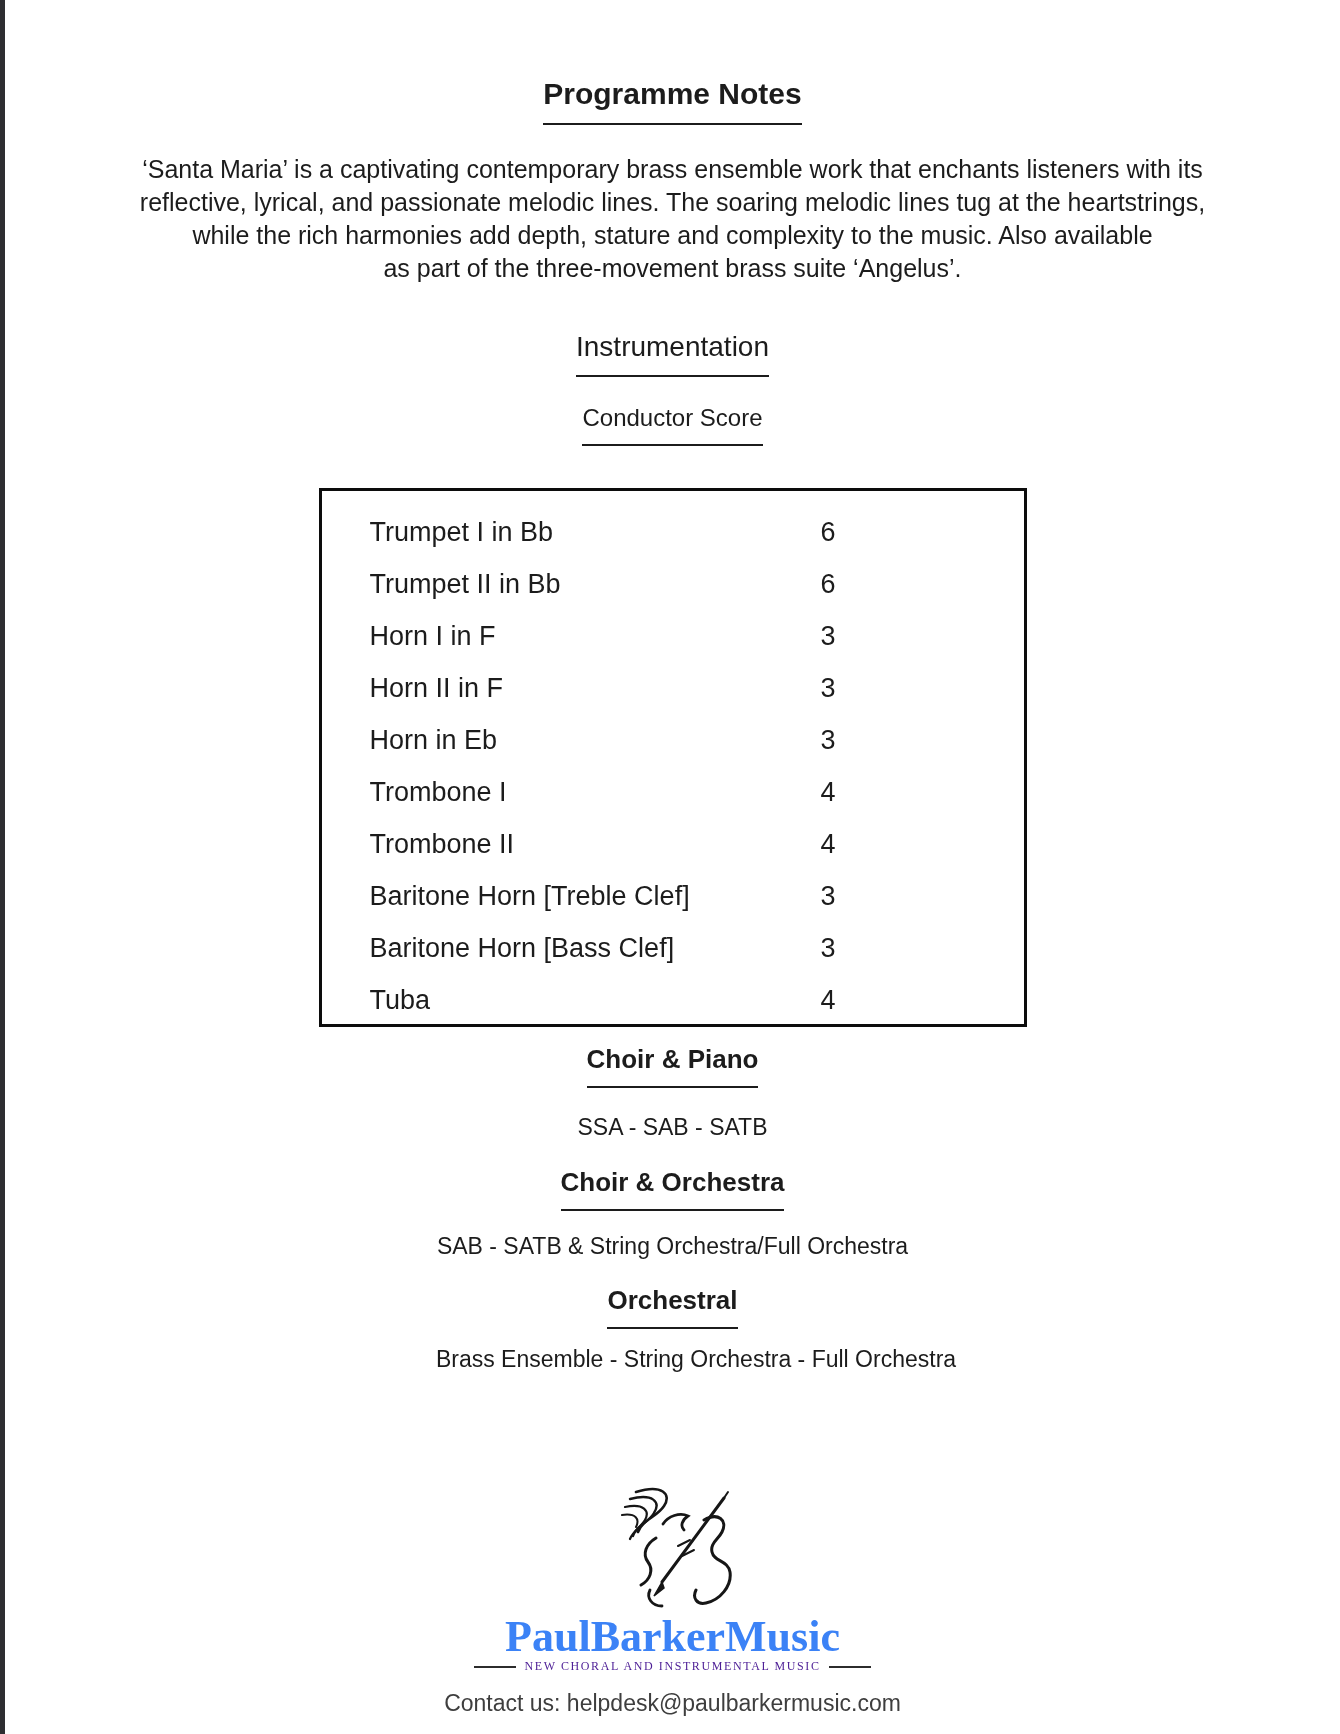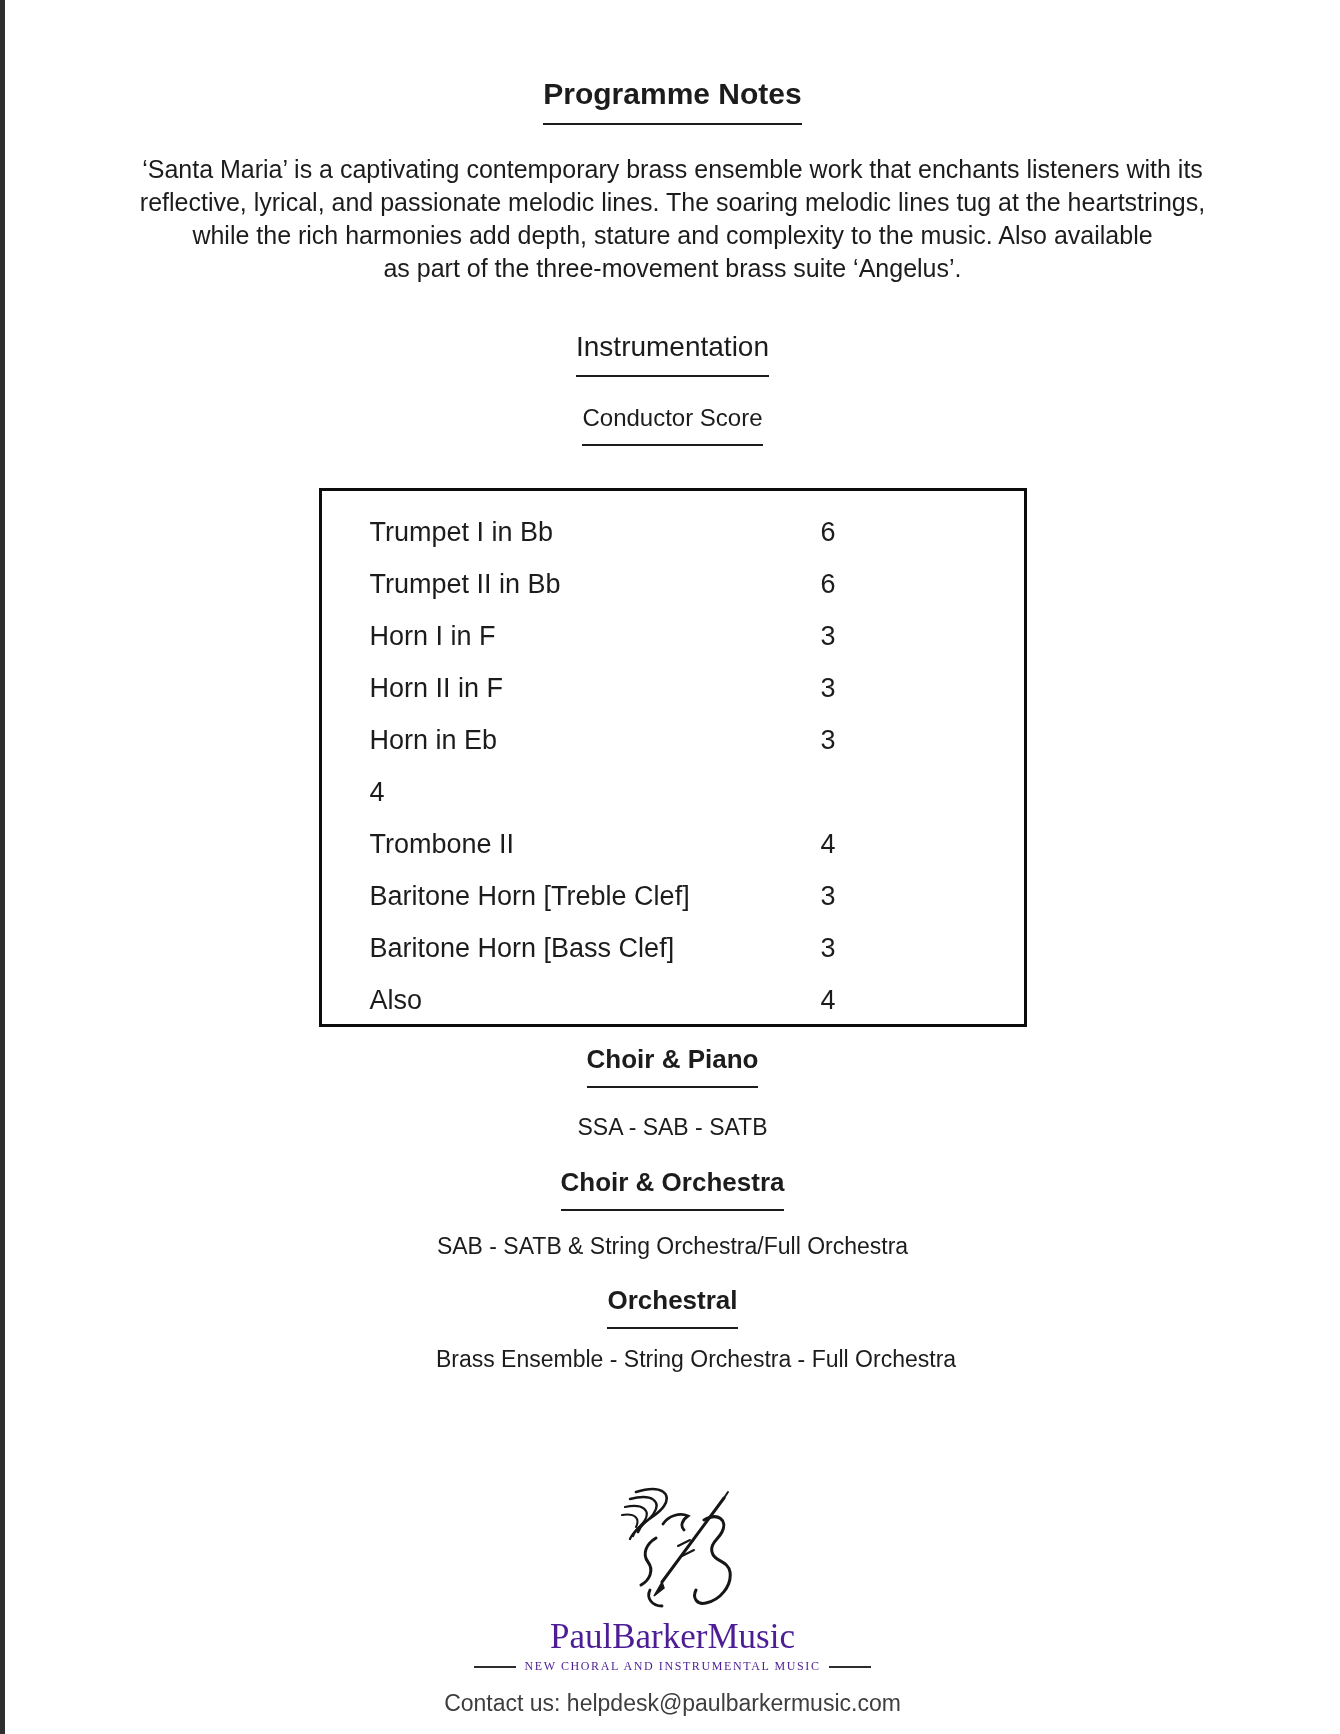--- a/index.html
+++ b/index.html
@@ -85,24 +85,24 @@
     line-height: 30px;
   }
   .fmt-detail-1 { margin-top: 24px; }
   .fmt-detail-2 { margin-top: 20px; }
   .fmt-detail-3 { margin-top: 15px; padding-left: 47px; }
   .logo-block { margin-top: 112px; }
   .logo-art { display: block; margin: 0 auto; }
   .logo-wordmark {
     margin-top: 2px;
     font-family: "Liberation Serif", serif;
-    font-weight: 400;
-    font-size: 35px;
+    font-weight: 700;
+    font-size: 44px;
     line-height: 38px;
-    color: #4c1d95;
+    color: #3b82f6;
   }
   .logo-tagline {
     margin-top: 3px;
     display: flex;
     align-items: center;
     justify-content: center;
     gap: 8px;
     font-family: "Liberation Serif", serif;
     font-size: 12px;
     letter-spacing: 1.6px;
@@ -161,36 +161,37 @@
     </div>
     <div class="instr-row">
       <span class="instr-name">Horn II in F</span>
       <span class="instr-count">3</span>
     </div>
     <div class="instr-row">
       <span class="instr-name">Horn in Eb</span>
       <span class="instr-count">3</span>
     </div>
     <div class="instr-row">
+      <span class="instr-name">Trombone I</span>
       <span class="instr-count">4</span>
     </div>
     <div class="instr-row">
       <span class="instr-name">Trombone II</span>
       <span class="instr-count">4</span>
     </div>
     <div class="instr-row">
       <span class="instr-name">Baritone Horn [Treble Clef]</span>
       <span class="instr-count">3</span>
     </div>
     <div class="instr-row">
       <span class="instr-name">Baritone Horn [Bass Clef]</span>
       <span class="instr-count">3</span>
     </div>
     <div class="instr-row">
-      <span class="instr-name">Also</span>
+      <span class="instr-name">Tuba</span>
       <span class="instr-count">4</span>
     </div>
   </div>
 
 
   <div class="fmt-label fmt-label-1">
     <span class="u">Choir &amp; Piano</span>
   </div>
   <div class="fmt-detail fmt-detail-1">SSA - SAB - SATB</div>
 

